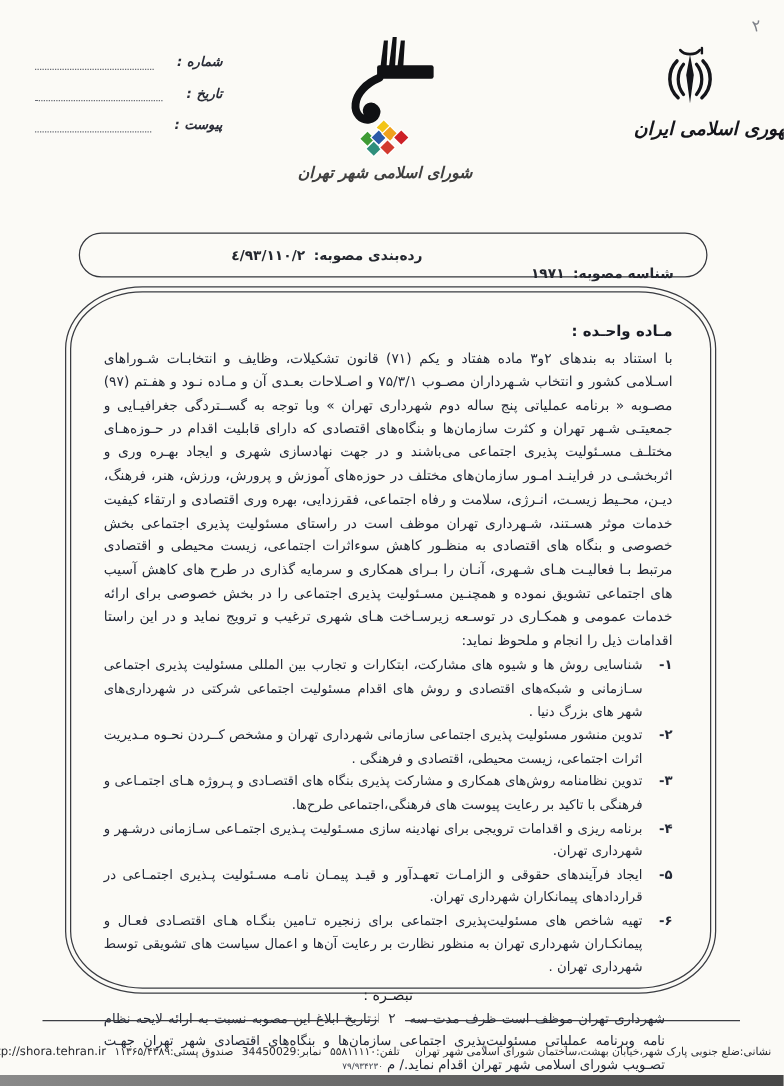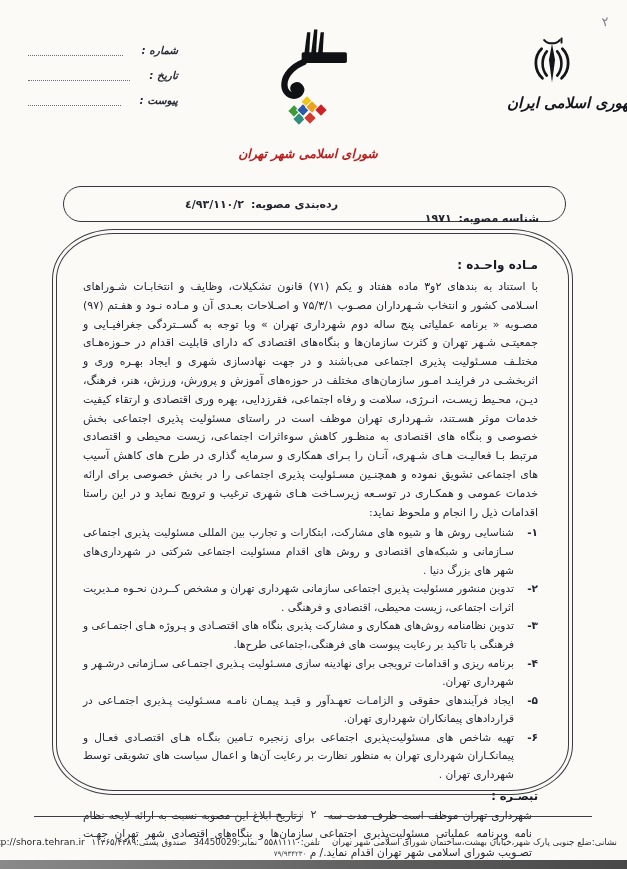--- a/index.html
+++ b/index.html
@@ -12,21 +12,21 @@
   .abs{position:absolute;}
   
   .corner-mark{top:14px;right:18px;font-size:13px;color:#7d8088;transform:rotate(-12deg);}
   .emblem-wrap{top:32px;right:30px;width:90px;text-align:center;}
   .emblem-wrap svg{display:block;margin:0 auto;}
   .republic-caption{margin-top:6px;font-size:15px;font-style:italic;font-weight:bold;color:#15161c;white-space:nowrap;}
   .council-wrap{top:26px;left:233px;width:150px;text-align:center;}
   .calli{display:block;margin:0 auto;}
   .diamonds{position:relative;width:42px;height:28px;margin:-4px auto 0;}
   .diamonds i{position:absolute;width:8px;height:8px;transform:rotate(45deg);display:block;box-shadow:0 0 0 1px #ffffff;}
-  .council-caption{margin-top:20px;font-size:12.5px;font-style:italic;font-weight:bold;color:#b91c1c;white-space:nowrap;}
+  .council-caption{margin-top:4px;font-size:12.5px;font-style:italic;font-weight:bold;color:#404040;white-space:nowrap;}
   .hfields{top:44px;left:28px;width:150px;direction:rtl;}
   .hfield{display:flex;align-items:flex-end;margin-bottom:13px;}
   .hfield .lbl{font-size:10.5px;font-style:italic;font-weight:bold;color:#2a2d38;white-space:nowrap;margin-left:19px;}
   .hfield .dots{flex:1;border-bottom:1.5px dotted #6a6d76;height:11px;}
   
   .meta-bar{
     top:186px;left:63px;width:501px;height:34px;
     border:1.2px solid #35373d;border-radius:18px;
     direction:rtl;display:flex;align-items:center;
     font-size:11px;font-weight:bold;color:#23262e;background:#fbfaf6;
@@ -45,21 +45,21 @@
     direction:rtl;
   }
   .article-heading{font-size:12px;font-weight:bold;letter-spacing:.5px;color:#181b24;margin-bottom:6px;}
   .article-paragraph{
     font-size:11px;line-height:18.8px;text-align:justify;color:#232836;
   }
   .items{margin-top:1px;}
   .item{display:flex;direction:rtl;font-size:10.6px;line-height:18.6px;color:#232836;}
   .item .num{width:24px;flex:0 0 24px;font-weight:bold;}
   .item .txt{flex:1;text-align:justify;}
-  .note-heading{font-size:11.5px;font-weight:bold;color:#181b24;margin:5px 0 3px;}
+  .note-heading{font-size:11.5px;font-weight:normal;color:#181b24;margin:5px 0 3px;text-align:center;}
   .note-paragraph{font-size:10.6px;line-height:18.6px;text-align:justify;color:#232836;padding-right:6px;}
   .note-ref{font-size:7px;color:#3a3f4c;letter-spacing:.5px;}
   
   .page-divider{top:816px;left:34px;width:558px;border-top:1.4px solid #3c3e44;}
   .page-number{top:808px;left:0;width:627px;text-align:center;font-size:11px;color:#2a2d35;}
   .page-number span{background:#fbfaf6;padding:0 8px;}
   .footer-line{
     top:836px;left:10px;width:607px;direction:rtl;text-align:center;
     font-size:8.6px;color:#26282e;white-space:nowrap;
   }

